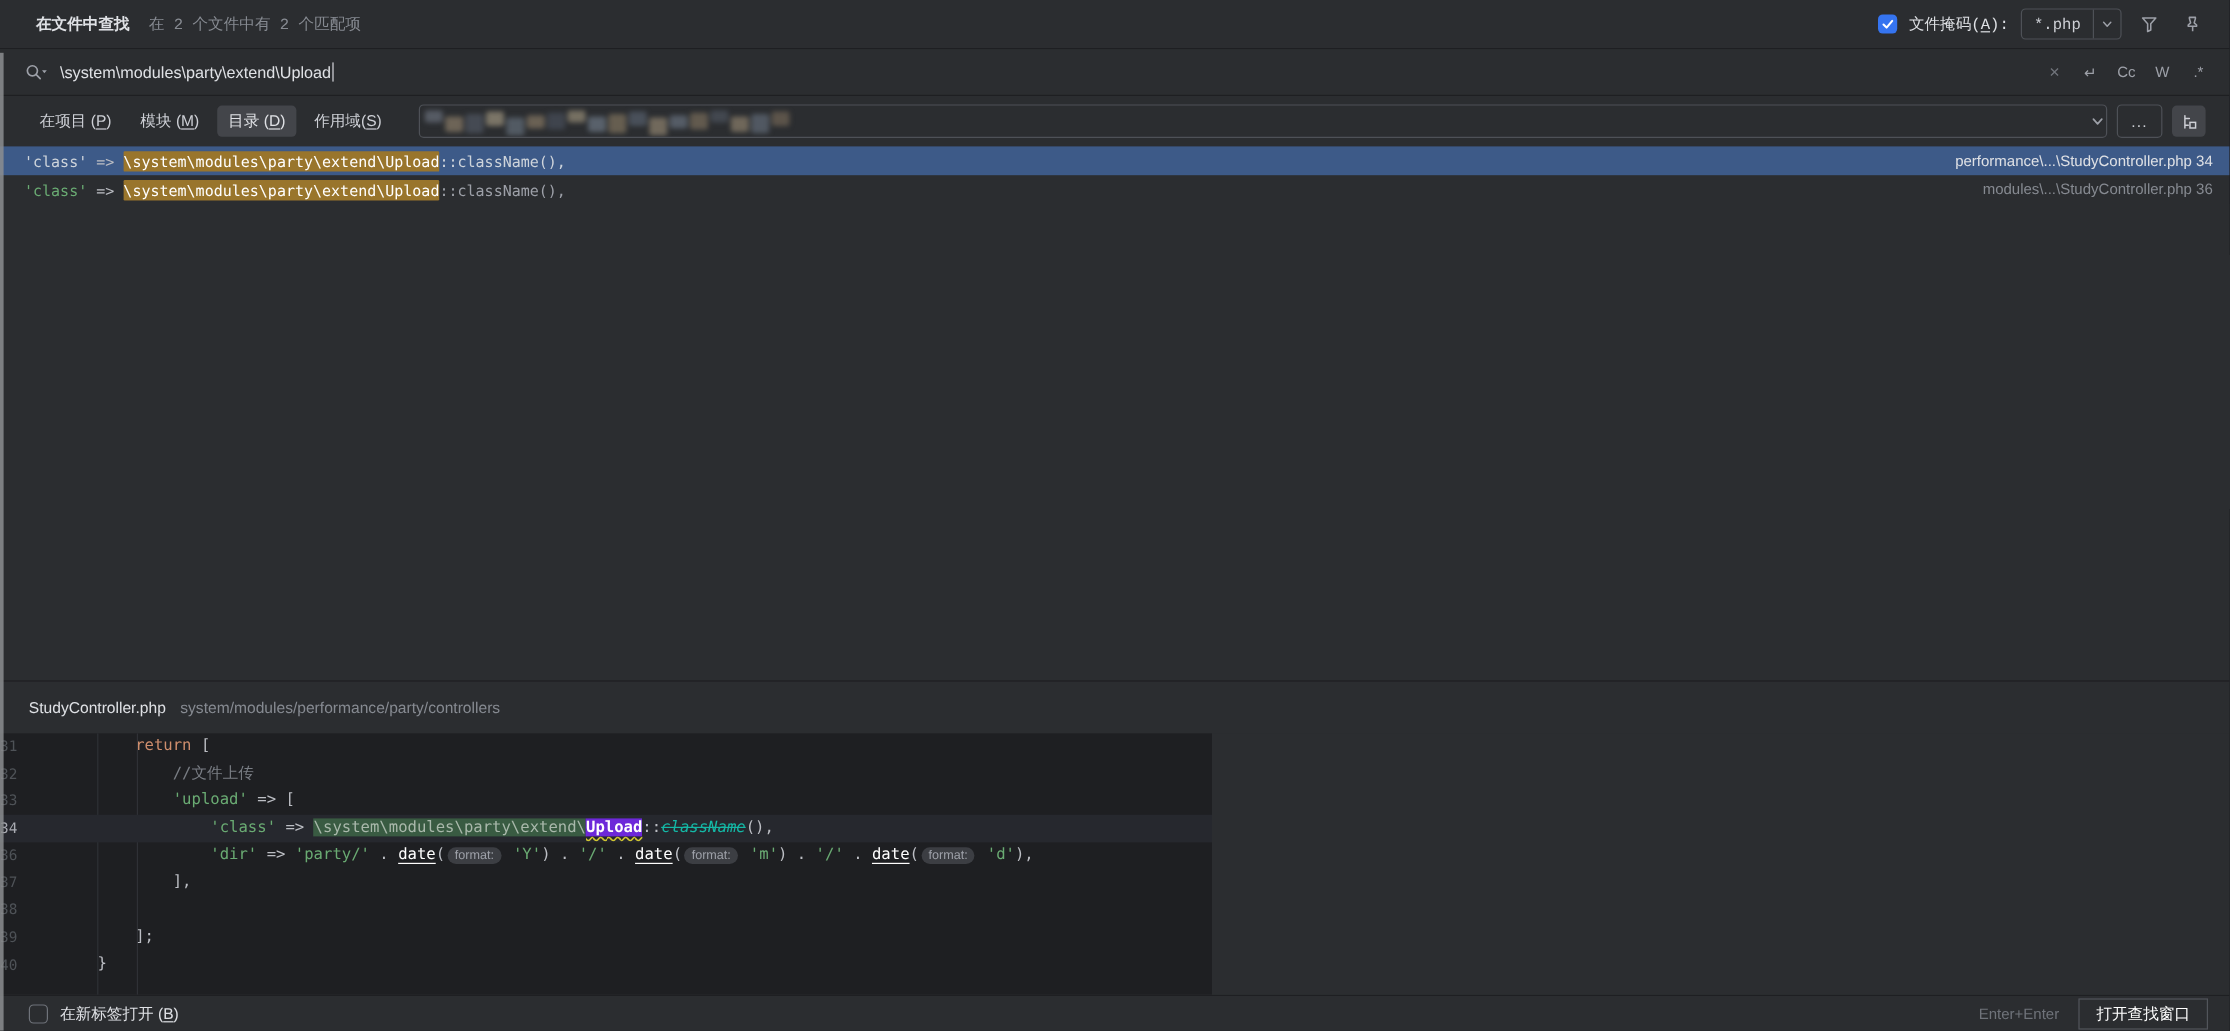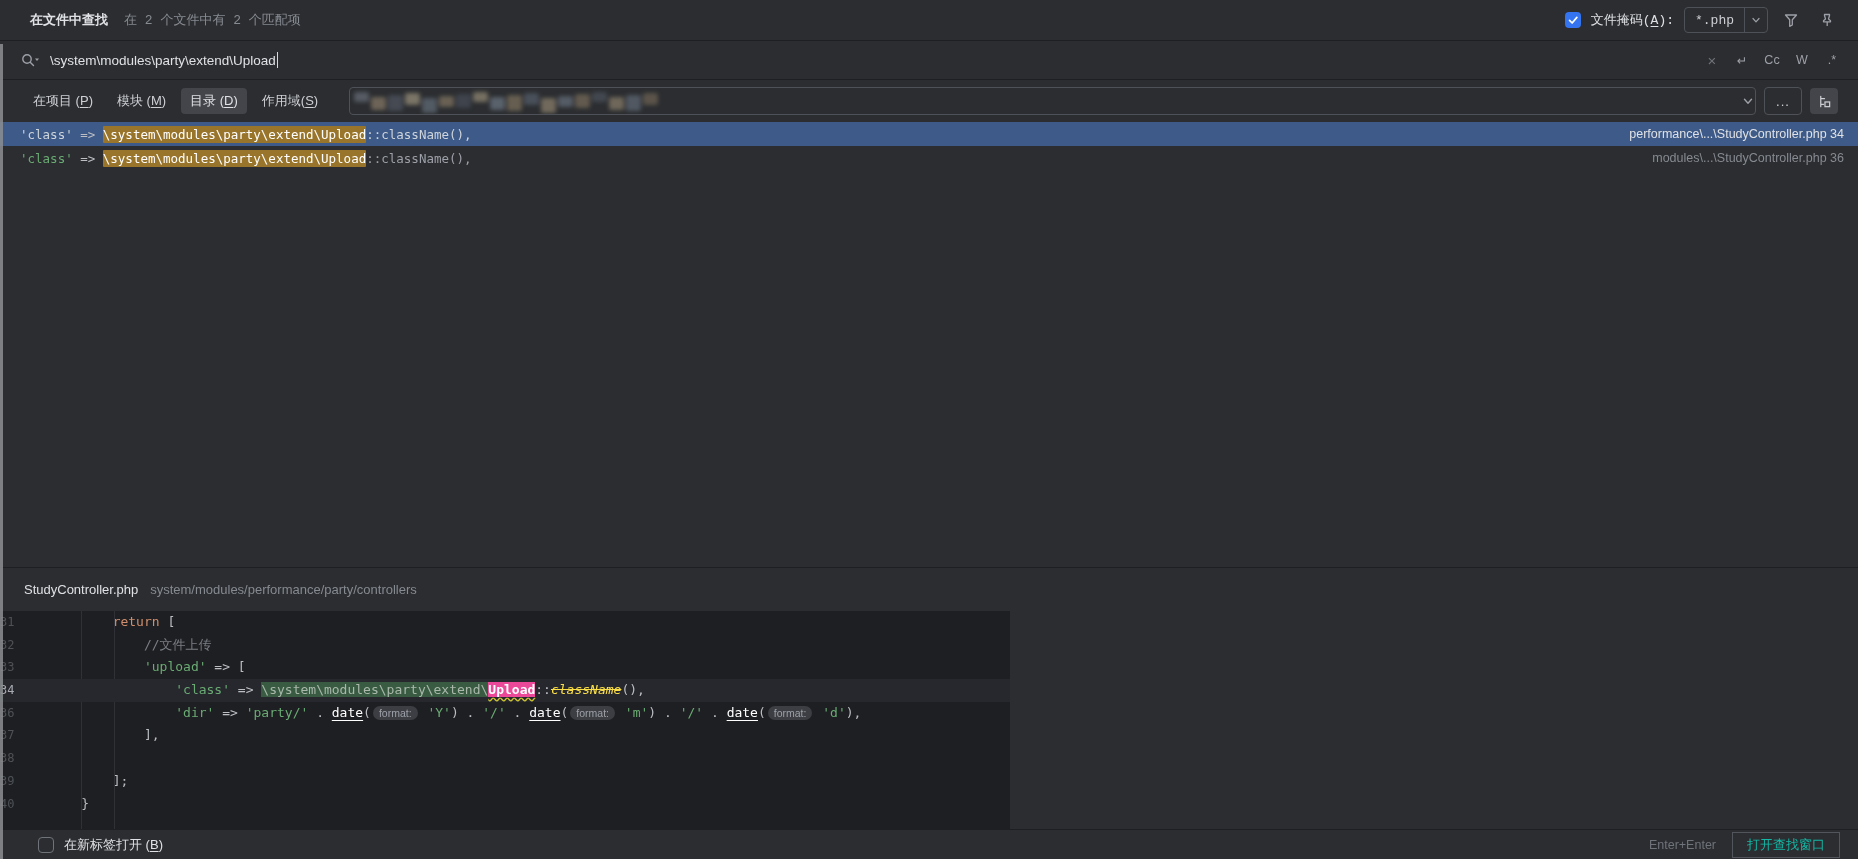--- a/index.html
+++ b/index.html
@@ -83,34 +83,34 @@
   .code-line.current{background:#26282e;width:1010px;}
   .gut{width:34px;flex:none;text-align:left;padding-right:12px;color:#4e5257;font-size:12px;}
   .code-line.current .gut{color:#a9abb2;}
   .ctext{padding-left:4px;}
   .tk-kw{color:#cf8e6d;}
   .tk-str{color:#6aab73;}
   .tk-cm{color:#7a7e85;}
   .tk-pl{color:#bcbec4;}
   .tk-fn{color:#ffffff;text-decoration:underline;text-underline-offset:3px;}
   .tk-match{background:#395b42;color:#a9b8ab;}
-  .tk-matchw{background:#ec4899;color:#ffffff;font-weight:bold;
+  .tk-matchw{background:#6d28d9;color:#ffffff;font-weight:bold;
              text-decoration:underline wavy #cfc531;text-underline-offset:3px;}
-  .tk-dep{color:#fde047;text-decoration:line-through;font-style:italic;}
+  .tk-dep{color:#14b8a6;text-decoration:line-through;font-style:italic;}
   .tk-inlay{background:#3c3e43;color:#9da0a8;border-radius:8px;padding:1px 6px;
             font-family:"Liberation Sans",sans-serif;font-size:10.5px;margin:0 2px;}
 
   
   .footer{height:29px;flex:none;border-top:1px solid #1e1f22;background:#2b2d30;
-          display:flex;align-items:center;padding:0 18px 0 38px;gap:10px;}
+          display:flex;align-items:center;padding:0 18px 0 24px;gap:10px;}
   .footer-label{color:#dfe1e5;}
   .footer-right{margin-left:auto;display:flex;align-items:center;gap:16px;}
   .shortcut{color:#6f737a;font-size:12.5px;}
   .open-btn{height:24px;border:1px solid #52555b;border-radius:0;background:#2b2d30;
-            color:#14b8a6;font-size:13px;padding:0 14px;display:flex;align-items:center;}
+            color:#ffffff;font-size:13px;padding:0 14px;display:flex;align-items:center;}
 </style>
 </head>
 <body>
 
 <div class="dialog">
 
   <div class="titlebar">
     <span class="title">在文件中查找</span>
     <span class="summary">在 2 个文件中有 2 个匹配项</span>
     <div class="titlebar-right">

